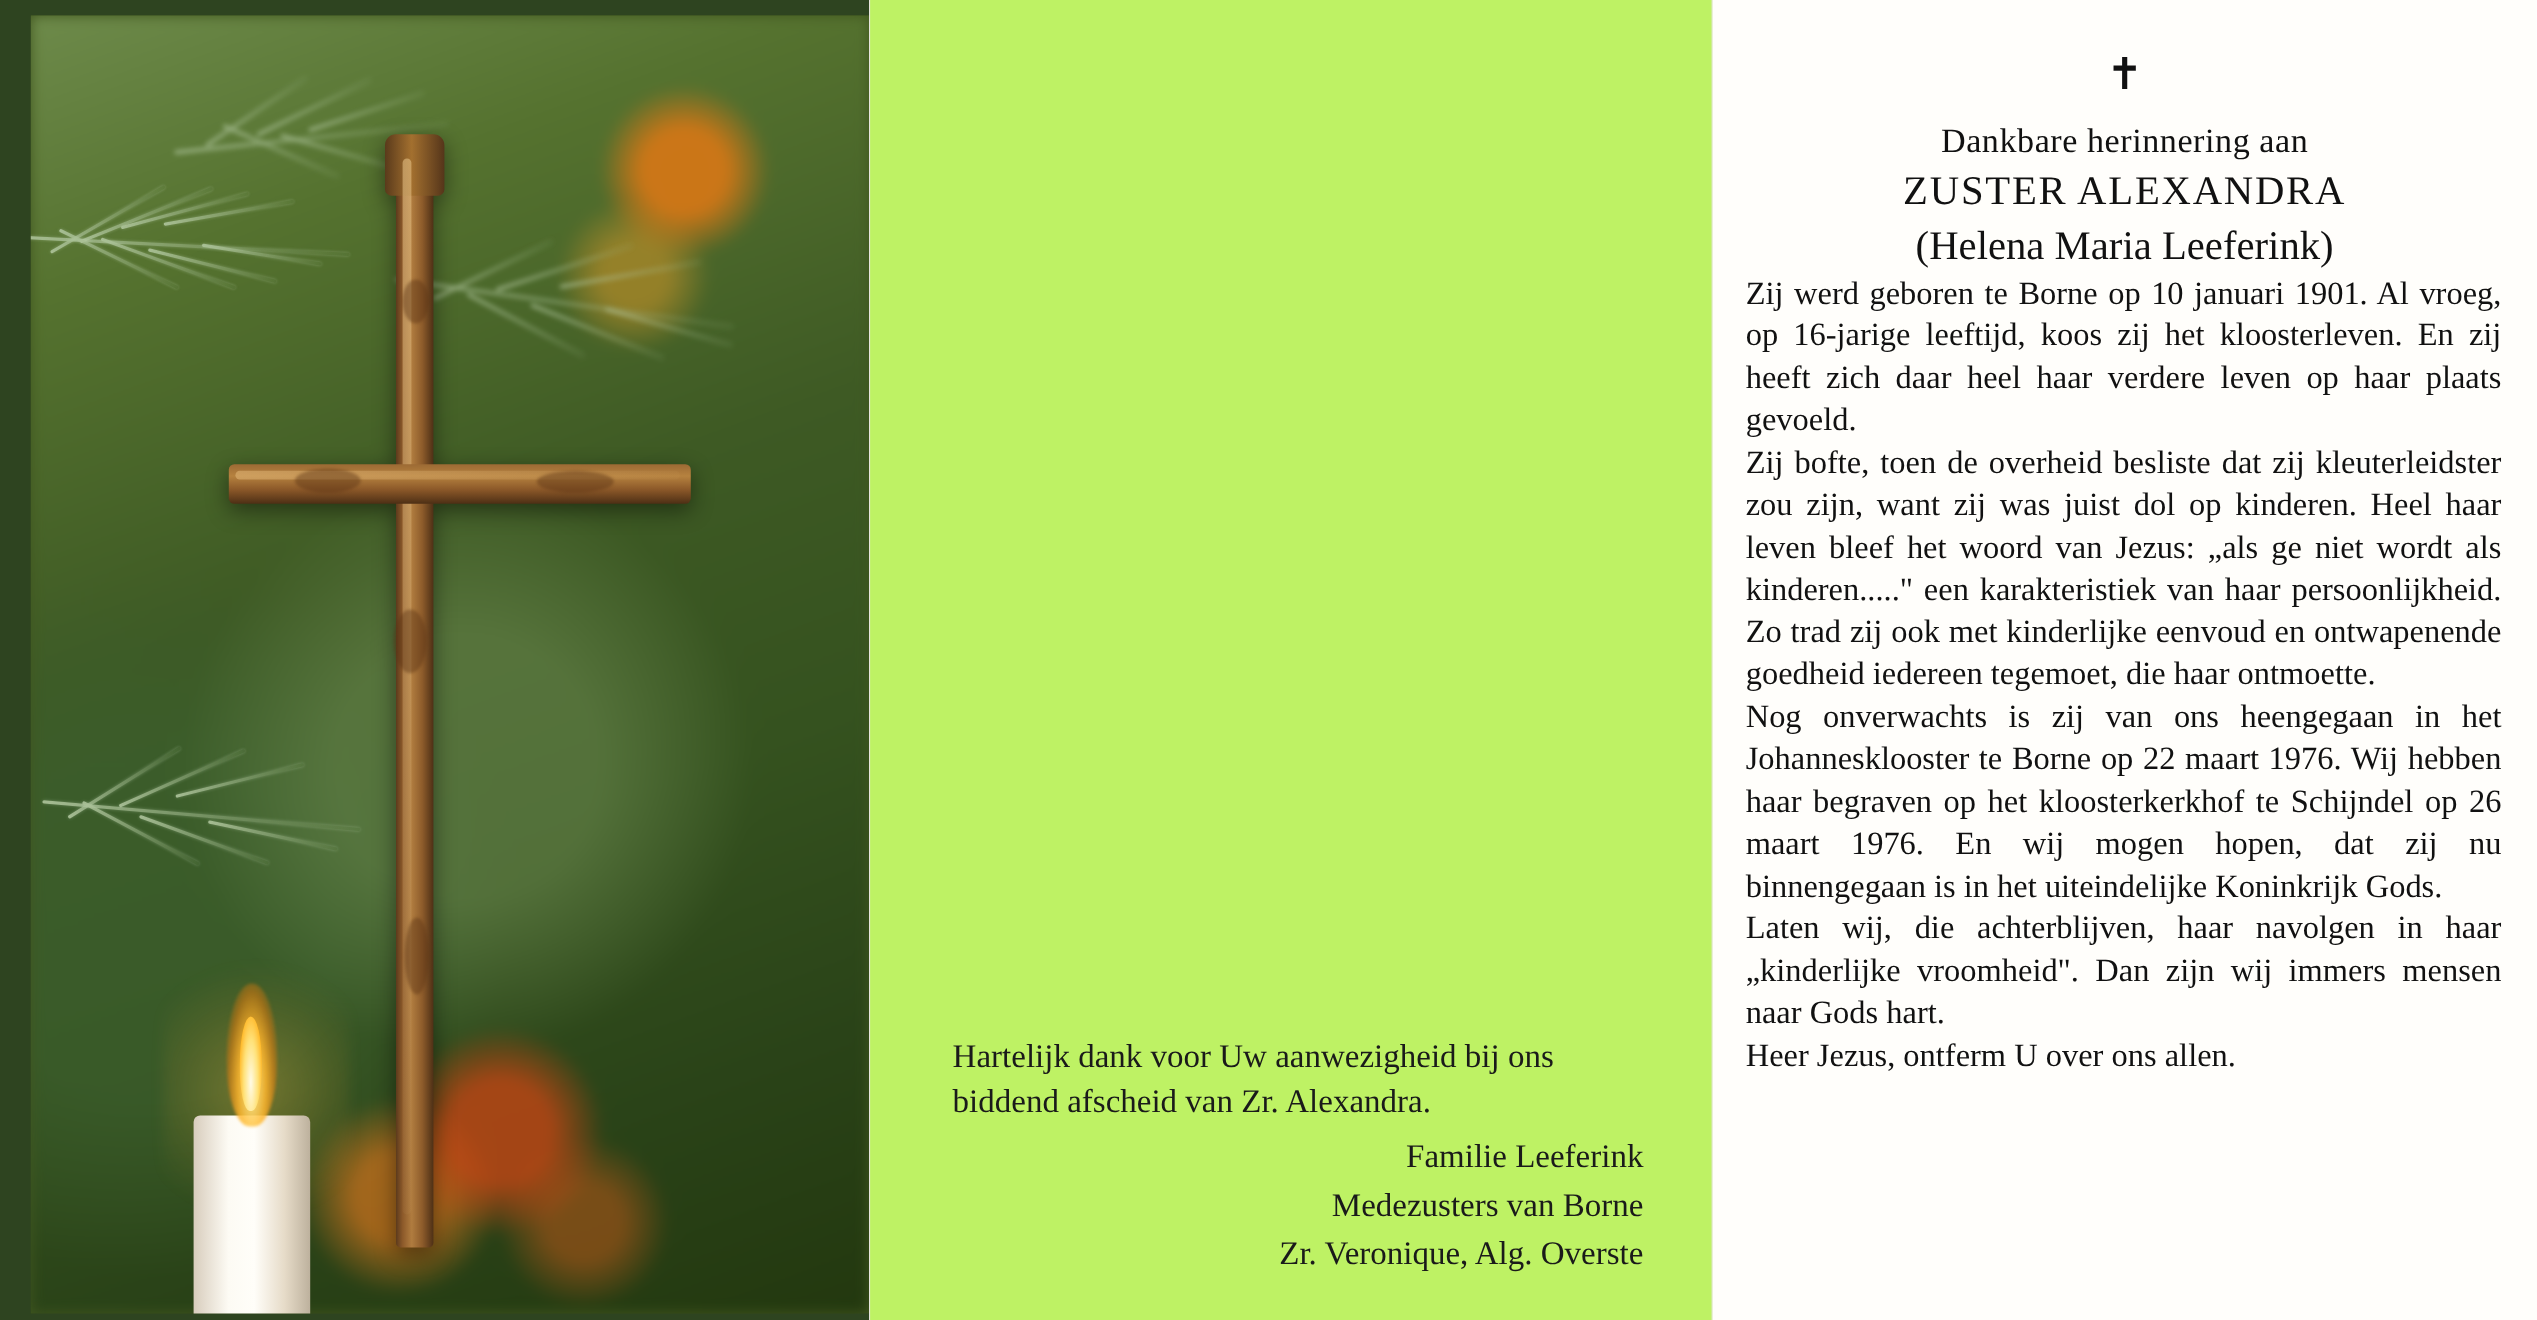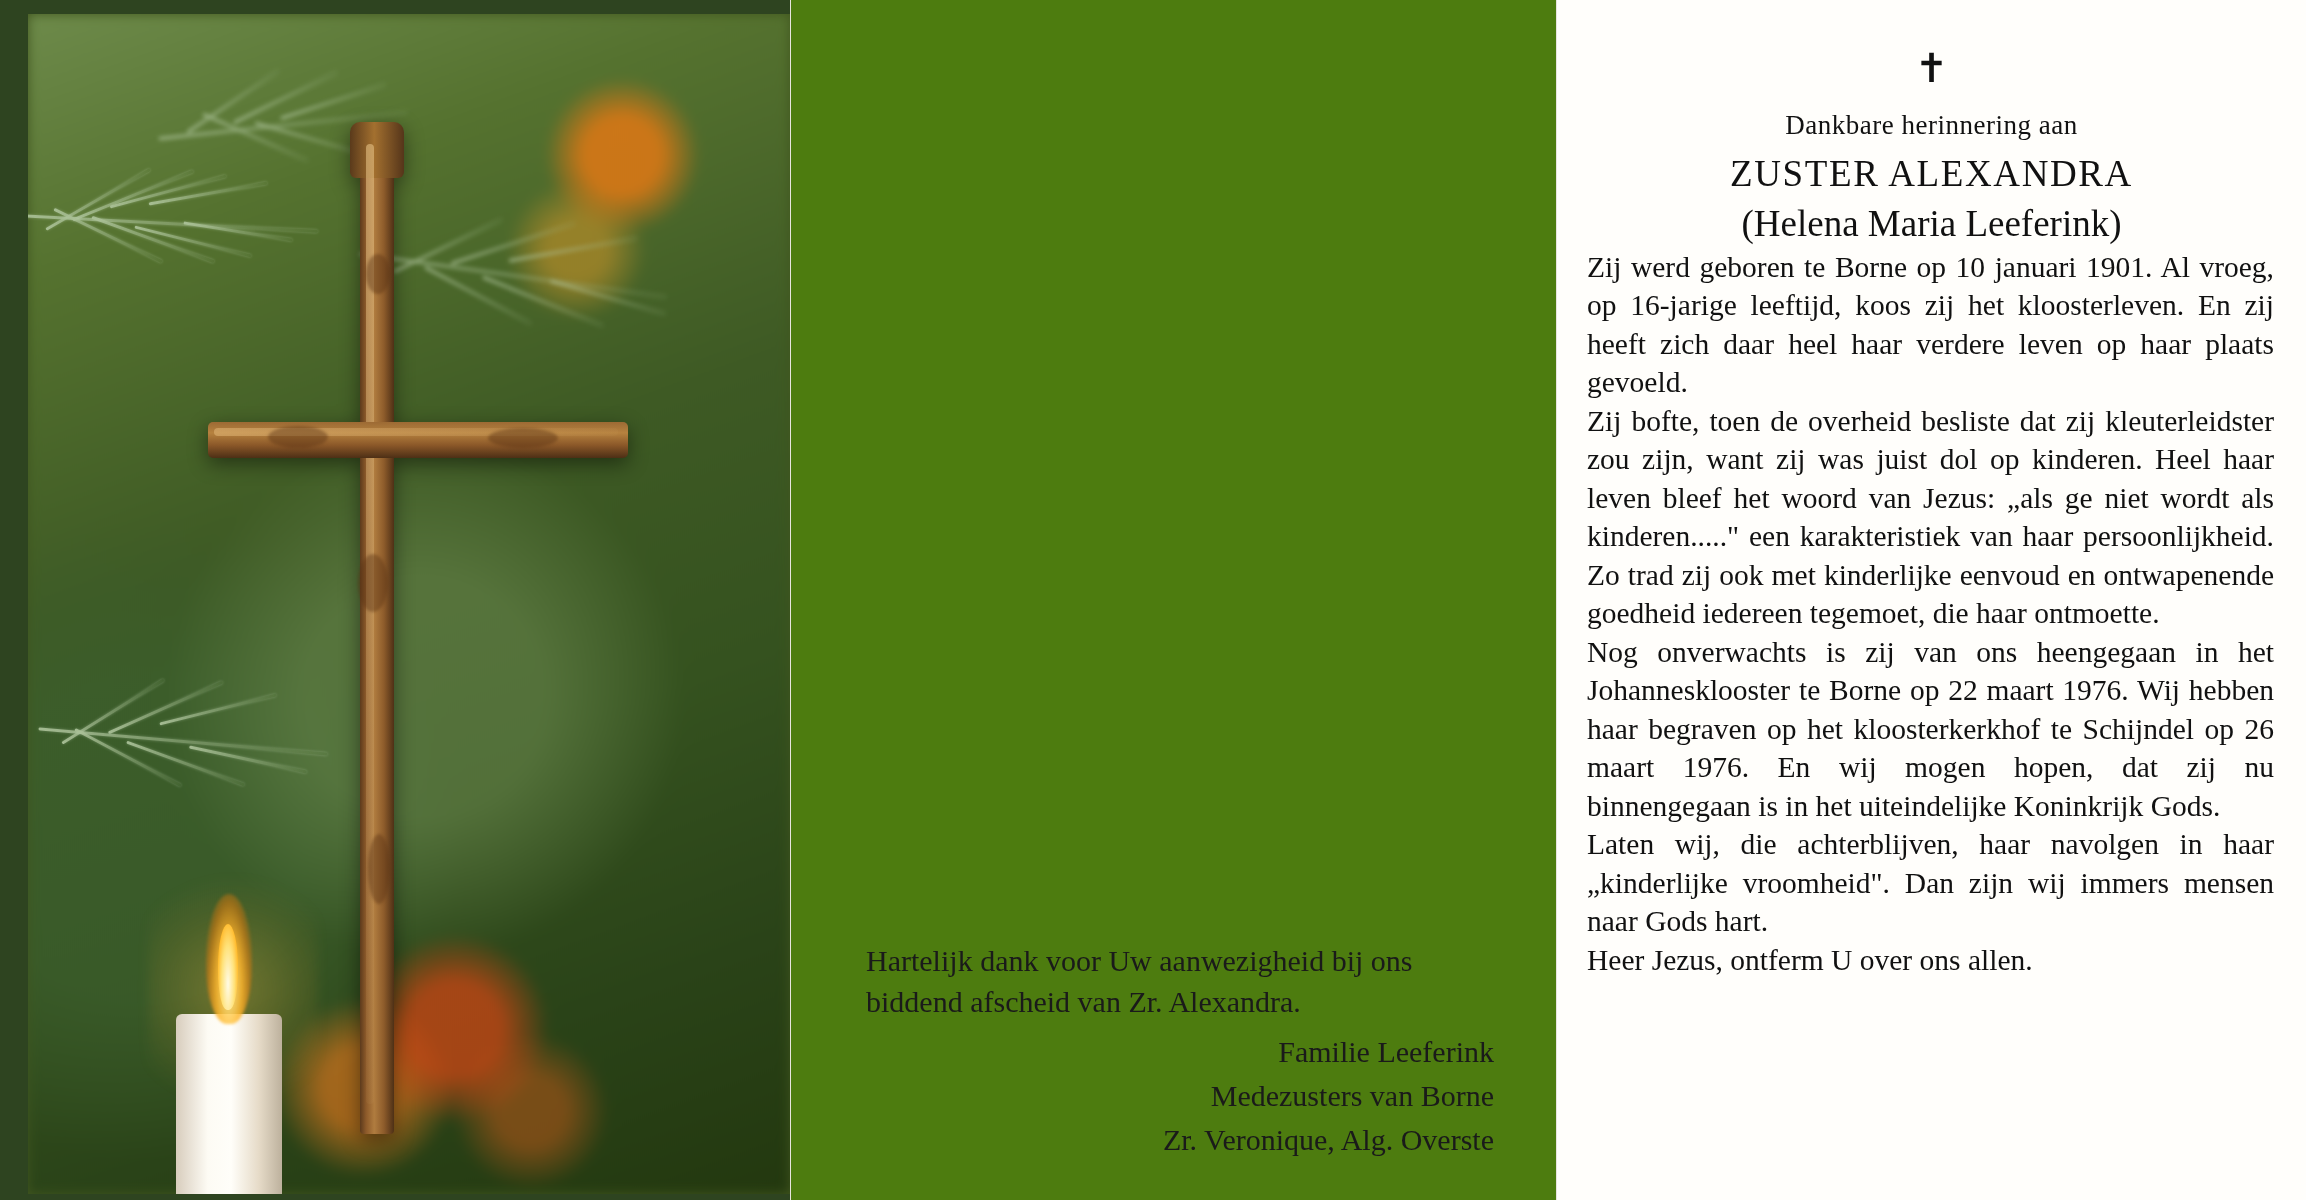--- a/index.html
+++ b/index.html
@@ -170,21 +170,21 @@
     background: radial-gradient(circle at 50% 55%, rgba(255,190,70,0.30) 0%, rgba(255,170,50,0.10) 45%, rgba(255,160,40,0) 72%);
     filter: blur(6px);
   }
 
   
   .panel-mid {
     position: relative;
     width: 765px;
     flex: 0 0 765px;
     height: 1200px;
-    background: #4d7c0f;
+    background: #bef264;
     border-left: 1px solid #e7e4de;
     border-right: 1px solid #e7e4de;
   }
   .mid-text {
     position: absolute;
     left: 75px;
     right: 50px;
     top: 910px;
     font-size: 30px;
     line-height: 1.38;
@@ -220,21 +220,21 @@
     color: #111;
     font-family: "DejaVu Sans", sans-serif;
   }
   .r-head {
     position: absolute;
     left: 18px;
     right: 18px;
     text-align: center;
     color: #111;
   }
-  .r-head-1 { top: 110px; font-size: 27px; letter-spacing: .5px; }
+  .r-head-1 { top: 110px; font-size: 31px; letter-spacing: .5px; }
   .r-head-2 { top: 152px; font-size: 37px; letter-spacing: 1.6px; }
   .r-head-3 { top: 202px; font-size: 37px; }
   .r-body {
     position: absolute;
     left: 30px;
     right: 32px;
     top: 248px;
     font-size: 29.5px;
     line-height: 1.305;
     color: #111;

